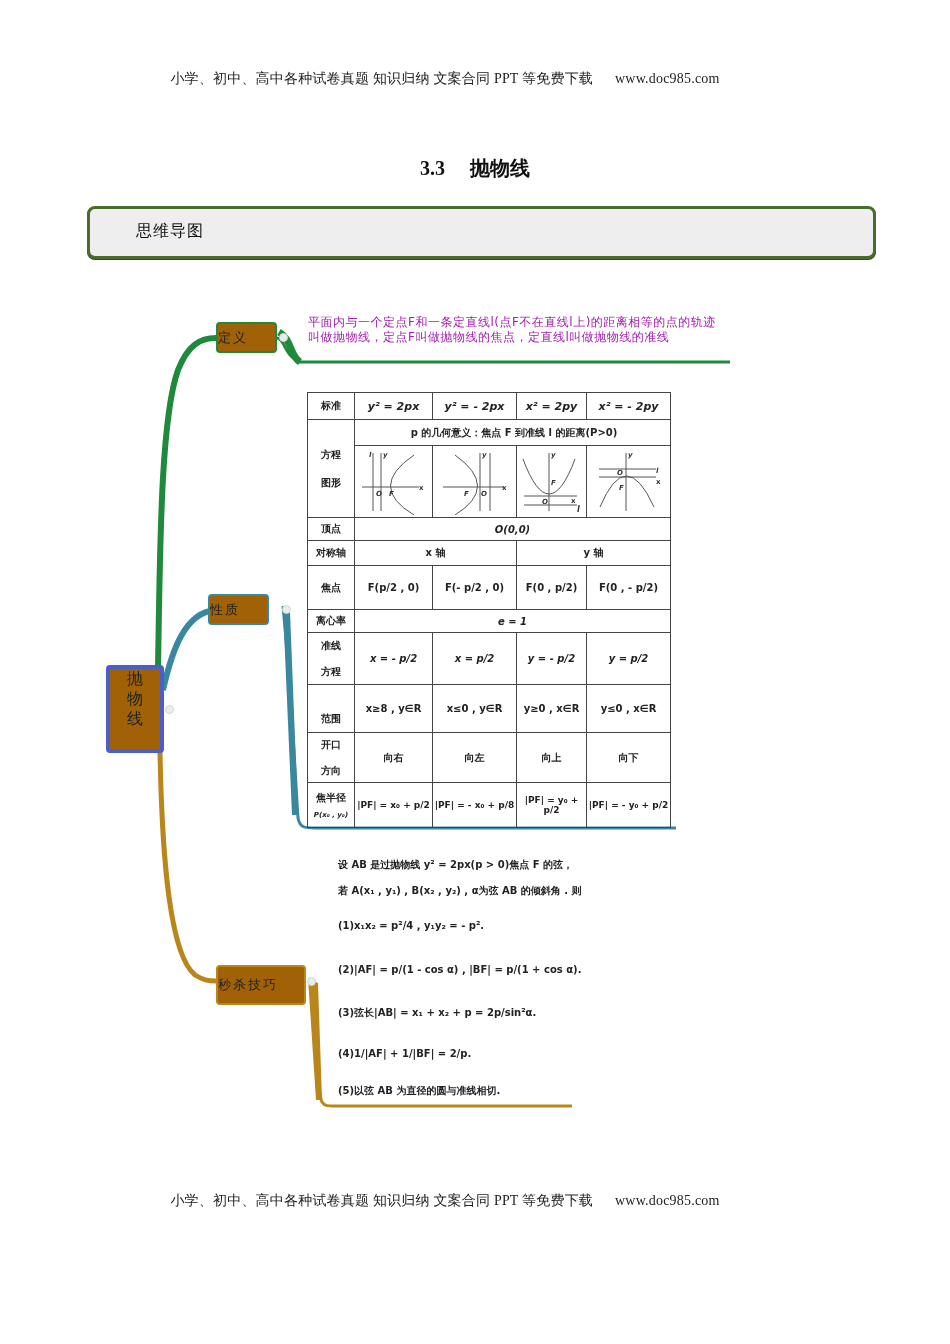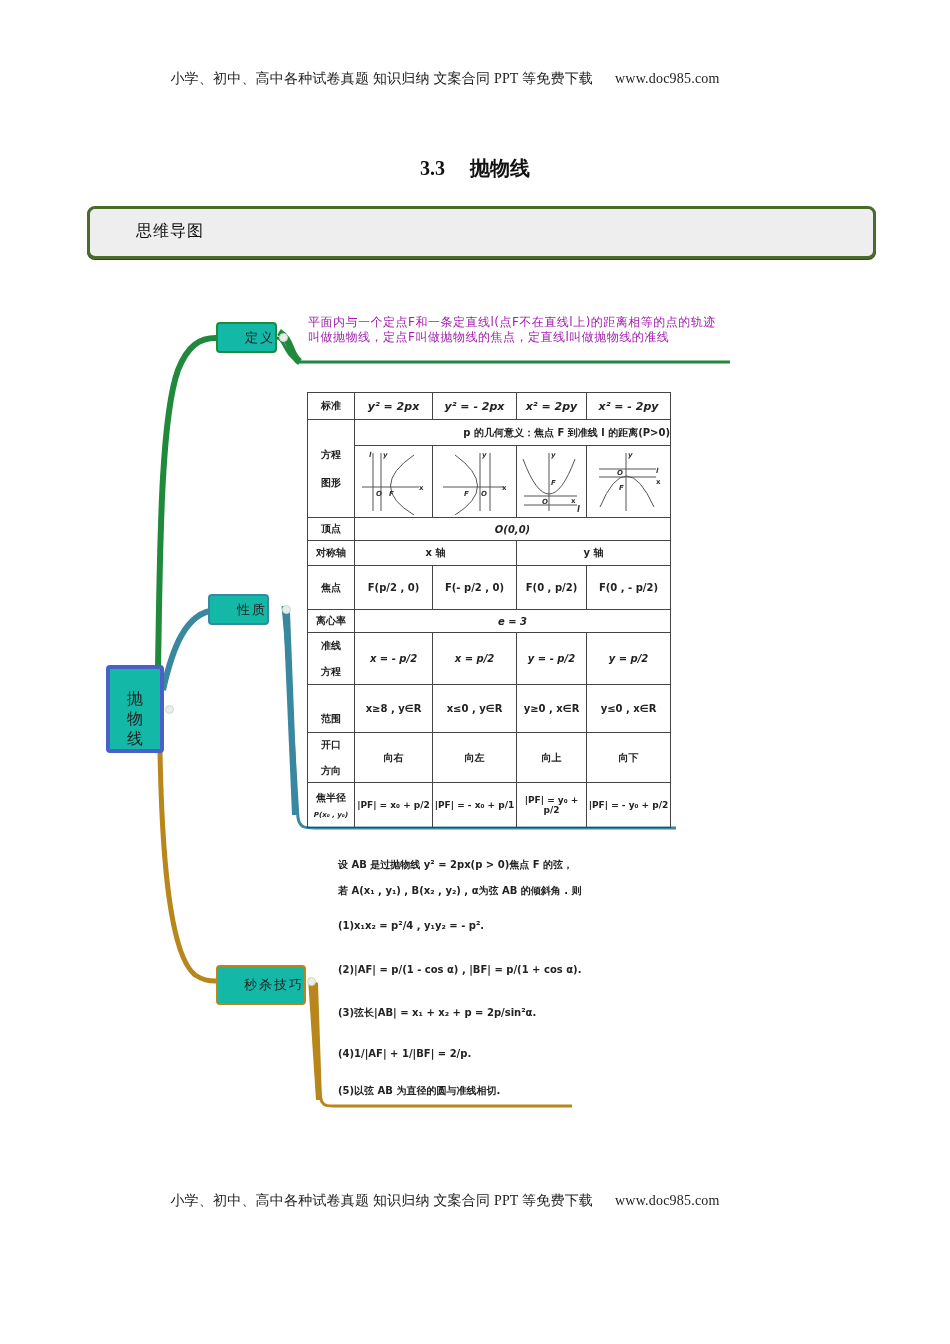--- a/index.html
+++ b/index.html
@@ -10,22 +10,22 @@
   .hdr .url { margin-left: 22px; }
   .title { position: absolute; top: 155px; left: 0; width: 950px; text-align: center;
            font-size: 20px; font-weight: bold; font-family: "DejaVu Serif", serif; }
   .title .num { font-family: "Liberation Serif", serif; margin-right: 25px; }
   .section-box { position: absolute; left: 87px; top: 206px; width: 783px; height: 47px;
                  border: 3px solid #4a6b2a; border-radius: 8px; background: #eeeeee;
                  box-shadow: 0 1px 0 #2f4a17; }
   .section-box span { position: absolute; left: 14px; top: 12px; font-size: 16px; font-weight: normal;
                       font-family: "DejaVu Sans", sans-serif; letter-spacing: 1px; margin-left: 32px; }
   svg.branches { position: absolute; left: 0; top: 0; }
-  .node { position: absolute; background: #14b8a6; border-radius: 4px; display: flex;
-          align-items: center; justify-content: flex-end; font-family: "DejaVu Sans", sans-serif;
+  .node { position: absolute; background: #a16207; border-radius: 4px; display: flex;
+          align-items: center; justify-content: flex-start; font-family: "DejaVu Sans", sans-serif;
           font-size: 13px; letter-spacing: 2px; color: #222; box-sizing: border-box; }
   .node.def { left: 216px; top: 322px; width: 61px; height: 31px; border: 2px solid #1f8a3c; }
   .node.prop { left: 208px; top: 594px; width: 61px; height: 31px; border: 2px solid #3a87a0; }
   .node.trick { left: 216px; top: 965px; width: 90px; height: 40px; border: 2px solid #b8861b; }
   .node.root { left: 106px; top: 665px; width: 58px; height: 88px; border: 4px solid #4a5fc8;
                border-radius: 4px; flex-direction: column; font-size: 16px; line-height: 20px; letter-spacing: 0; }
   .dot { position: absolute; width: 9px; height: 9px; border-radius: 50%; background: #e8eee8;
          border: 1px solid #cfd8cf; box-sizing: border-box; }
   .def-text { position: absolute; left: 308px; top: 315px; width: 420px; font-size: 12px;
               line-height: 15px; font-family: "DejaVu Sans", sans-serif; color: #a21caf; letter-spacing: 0.5px; }
@@ -109,21 +109,21 @@
     <td class="math" style="font-size:11px">y² = 2px</td>
     <td class="math" style="font-size:11px">y² = - 2px</td>
     <td class="math" style="font-size:11px">x² = 2py</td>
     <td class="math" style="font-size:11px">x² = - 2py</td>
   </tr>
   <tr style="height:26px">
     <td rowspan="2" class="rh">
       <div>方程</div>
       <div style="margin-top:14px">图形</div>
     </td>
-    <td colspan="4" style="text-align:right;padding-left:3px">p 的几何意义：焦点 F 到准线 l 的距离(P&gt;0)</td>
+    <td colspan="4" style="text-align:center;padding-left:3px">p 的几何意义：焦点 F 到准线 l 的距离(P&gt;0)</td>
   </tr>
   <tr style="height:72px">
     <td class="graph-cell">
       <svg width="70" height="66" viewBox="0 0 70 66">
         <line x1="3" y1="38" x2="60" y2="38" stroke="#555" stroke-width="1"></line>
         <line x1="22" y1="4" x2="22" y2="62" stroke="#555" stroke-width="1"></line>
         <line x1="14" y1="4" x2="14" y2="62" stroke="#555" stroke-width="1"></line>
         <path d="M55 6 Q 8 38 55 66" stroke="#555" fill="none" stroke-width="1"></path>
         <text x="10" y="8" font-size="7" fill="#333" font-style="italic">l</text>
         <text x="24" y="8" font-size="7" fill="#333" font-style="italic">y</text>
@@ -182,21 +182,21 @@
   </tr>
   <tr style="height:44px">
     <td class="rh">焦点</td>
     <td>F(p/2 , 0)</td>
     <td>F(- p/2 , 0)</td>
     <td>F(0 , p/2)</td>
     <td>F(0 , - p/2)</td>
   </tr>
   <tr style="height:23px">
     <td class="rh">离心率</td>
-    <td colspan="4" class="math">e = 3</td>
+    <td colspan="4" class="math">e = 1</td>
   </tr>
   <tr style="height:52px">
     <td class="rh">
       <div>准线</div>
       <div style="margin-top:12px">方程</div>
     </td>
     <td class="math">x = - p/2</td>
     <td class="math">x = p/2</td>
     <td class="math">y = - p/2</td>
     <td class="math">y = p/2</td>
@@ -217,21 +217,21 @@
     <td>向左</td>
     <td>向上</td>
     <td>向下</td>
   </tr>
   <tr style="height:45px">
     <td class="rh">
       <div>焦半径</div>
       <div style="margin-top:6px;font-size:7px;font-style:italic">P(x₀ , y₀)</div>
     </td>
     <td style="font-size:9px">|PF| = x₀ + p/2</td>
-    <td style="font-size:9px">|PF| = - x₀ + p/1</td>
+    <td style="font-size:9px">|PF| = - x₀ + p/8</td>
     <td style="font-size:9px">|PF| = y₀ + p/2</td>
     <td style="font-size:9px">|PF| = - y₀ + p/2</td>
   </tr>
 </tbody>
   </table>
 
 <div class="tricks">
   <div class="ln" style="top:2px">设 AB 是过抛物线 y² = 2px(p &gt; 0)焦点 F 的弦，</div>
   <div class="ln" style="top:28px">若 A(x₁ , y₁) , B(x₂ , y₂) , α为弦 AB 的倾斜角 . 则</div>
   <div class="ln" style="top:64px">(1)x₁x₂ = p²/4 , y₁y₂ = - p².</div>

